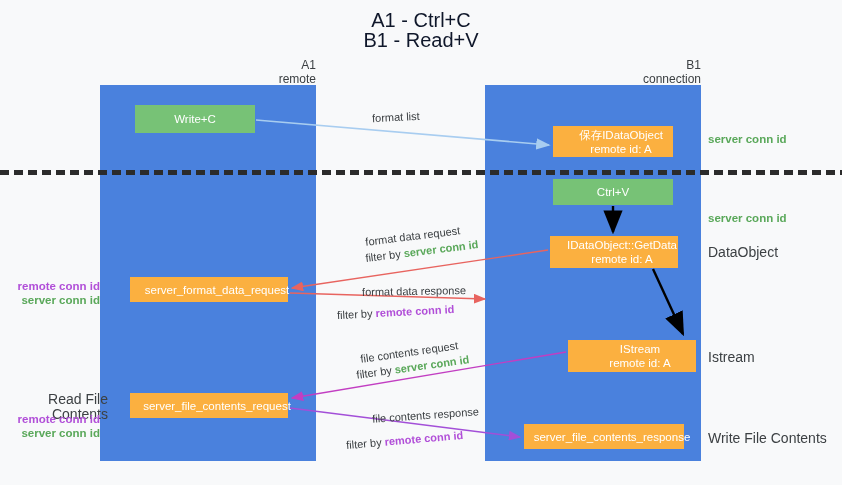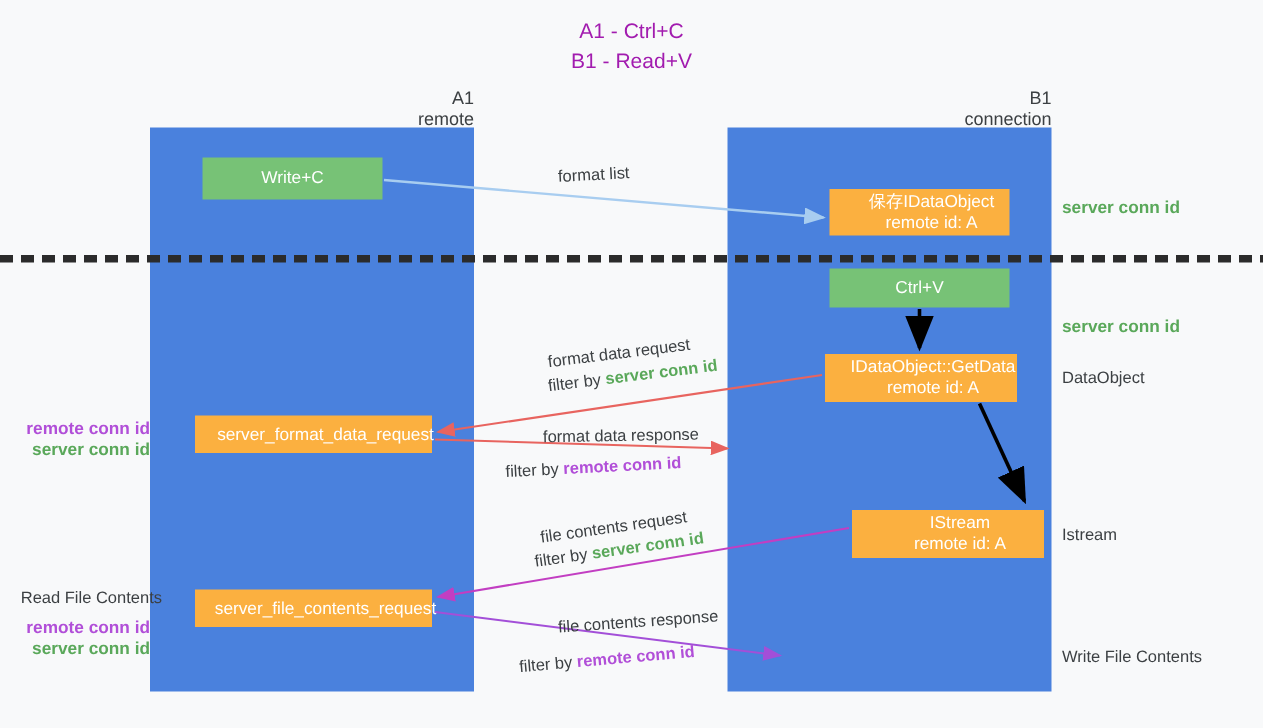--- a/index.html
+++ b/index.html
@@ -9,21 +9,21 @@
     font-family:"Liberation Sans","DejaVu Sans",sans-serif;
     overflow:hidden;
     position:relative;
   }
   #stage{position:absolute;left:0;top:0;width:842px;height:485px;}
   .abs{position:absolute;}
 
   
   #title{
     left:0;top:10px;width:842px;text-align:center;
-    font-size:14px;color:#a21caf;line-height:20px;
+    font-size:20px;color:#0f172a;line-height:20px;
   }
 
   
   .colhead{
     text-align:right;font-size:12px;color:#3c4043;line-height:14px;
   }
   #head-a1{left:100px;top:58px;width:216px;}
   #head-b1{left:485px;top:58px;width:216px;}
 
   
@@ -53,21 +53,21 @@
   
   #dashed{
     left:0;top:170px;width:842px;height:5px;
     background:repeating-linear-gradient(to right,#2b2b2b 0 9px,rgba(0,0,0,0) 9px 14px);
   }
 
   
   .side{font-size:11.5px;line-height:14px;color:#3c4043;font-weight:bold;}
   .green-t{color:#5aa85a;}
   .purple-t{color:#b14fd8;}
-  .plain{font-weight:normal;color:#3c4043;font-size:11px;line-height:15px;}
+  .plain{font-weight:normal;color:#3c4043;font-size:14px;line-height:15px;}
 
   #lbl-srv1{left:708px;top:132px;}
   #lbl-srv2{left:708px;top:211px;}
   #lbl-dataobject{left:708px;top:245px;}
   #lbl-istream{left:708px;top:350px;}
   #lbl-writefile{left:708px;top:431px;}
 
   #lbl-left-conn1{left:8px;top:279px;text-align:right;width:92px;}
   #lbl-readfile{left:8px;top:392px;text-align:right;width:100px;}
   #lbl-left-conn2{left:8px;top:412px;text-align:right;width:92px;}
@@ -179,20 +179,23 @@
     <span>
       <span>IStream</span><br>
       <span>remote id: A</span>
     </span>
   </div>
 
   <div class="abs box orange" id="box-file-req">
     <span>server_file_contents_request</span>
   </div>
 
+  <div class="abs box orange" id="box-file-resp">
+    <span>server_file_contents_response</span>
+  </div>
 
   <div class="abs side green-t" id="lbl-srv1">server conn id</div>
   <div class="abs side green-t" id="lbl-srv2">server conn id</div>
   <div class="abs plain" id="lbl-dataobject">DataObject</div>
   <div class="abs plain" id="lbl-istream">Istream</div>
   <div class="abs plain" id="lbl-writefile">Write File Contents</div>
 
   <div class="abs" id="lbl-left-conn1">
     <div class="side purple-t">remote conn id</div>
     <div class="side green-t">server conn id</div>

